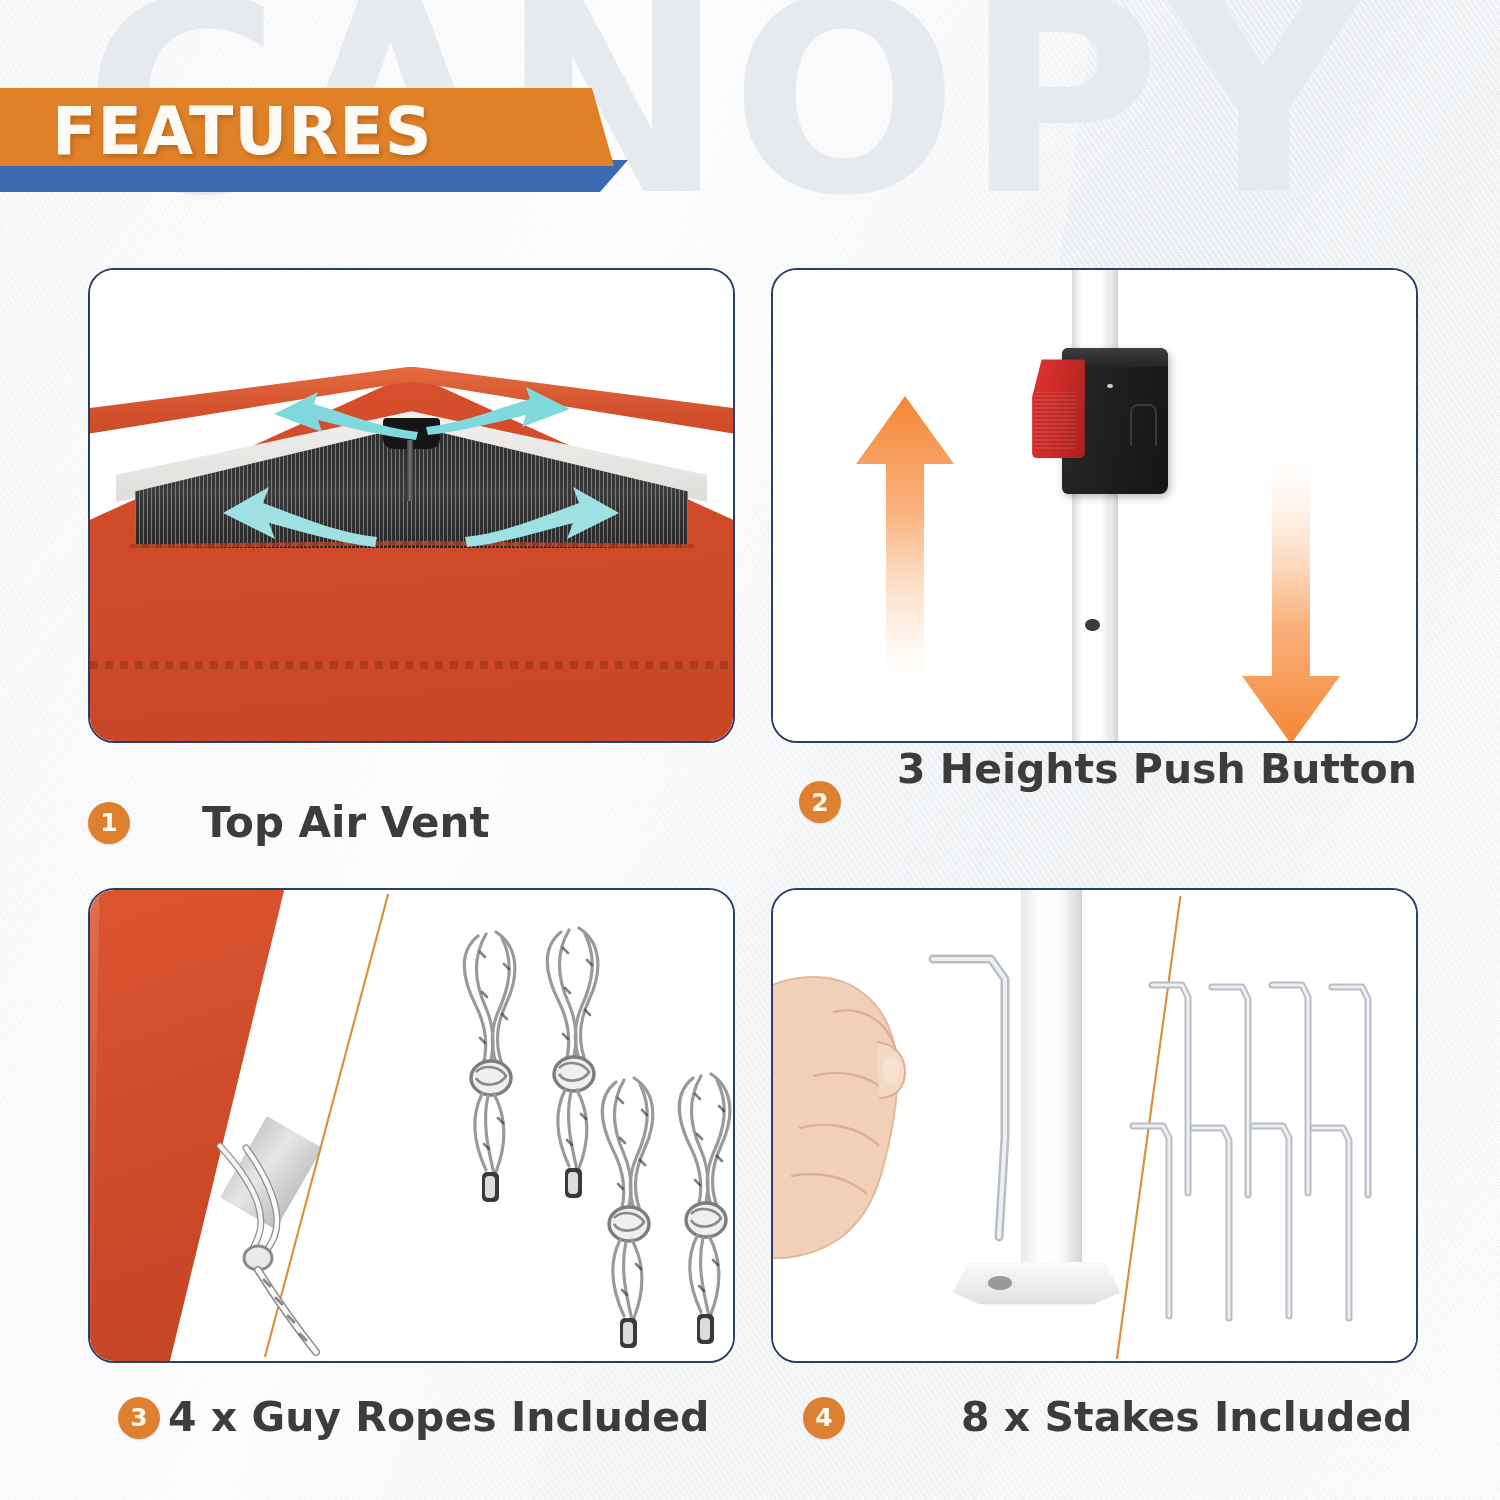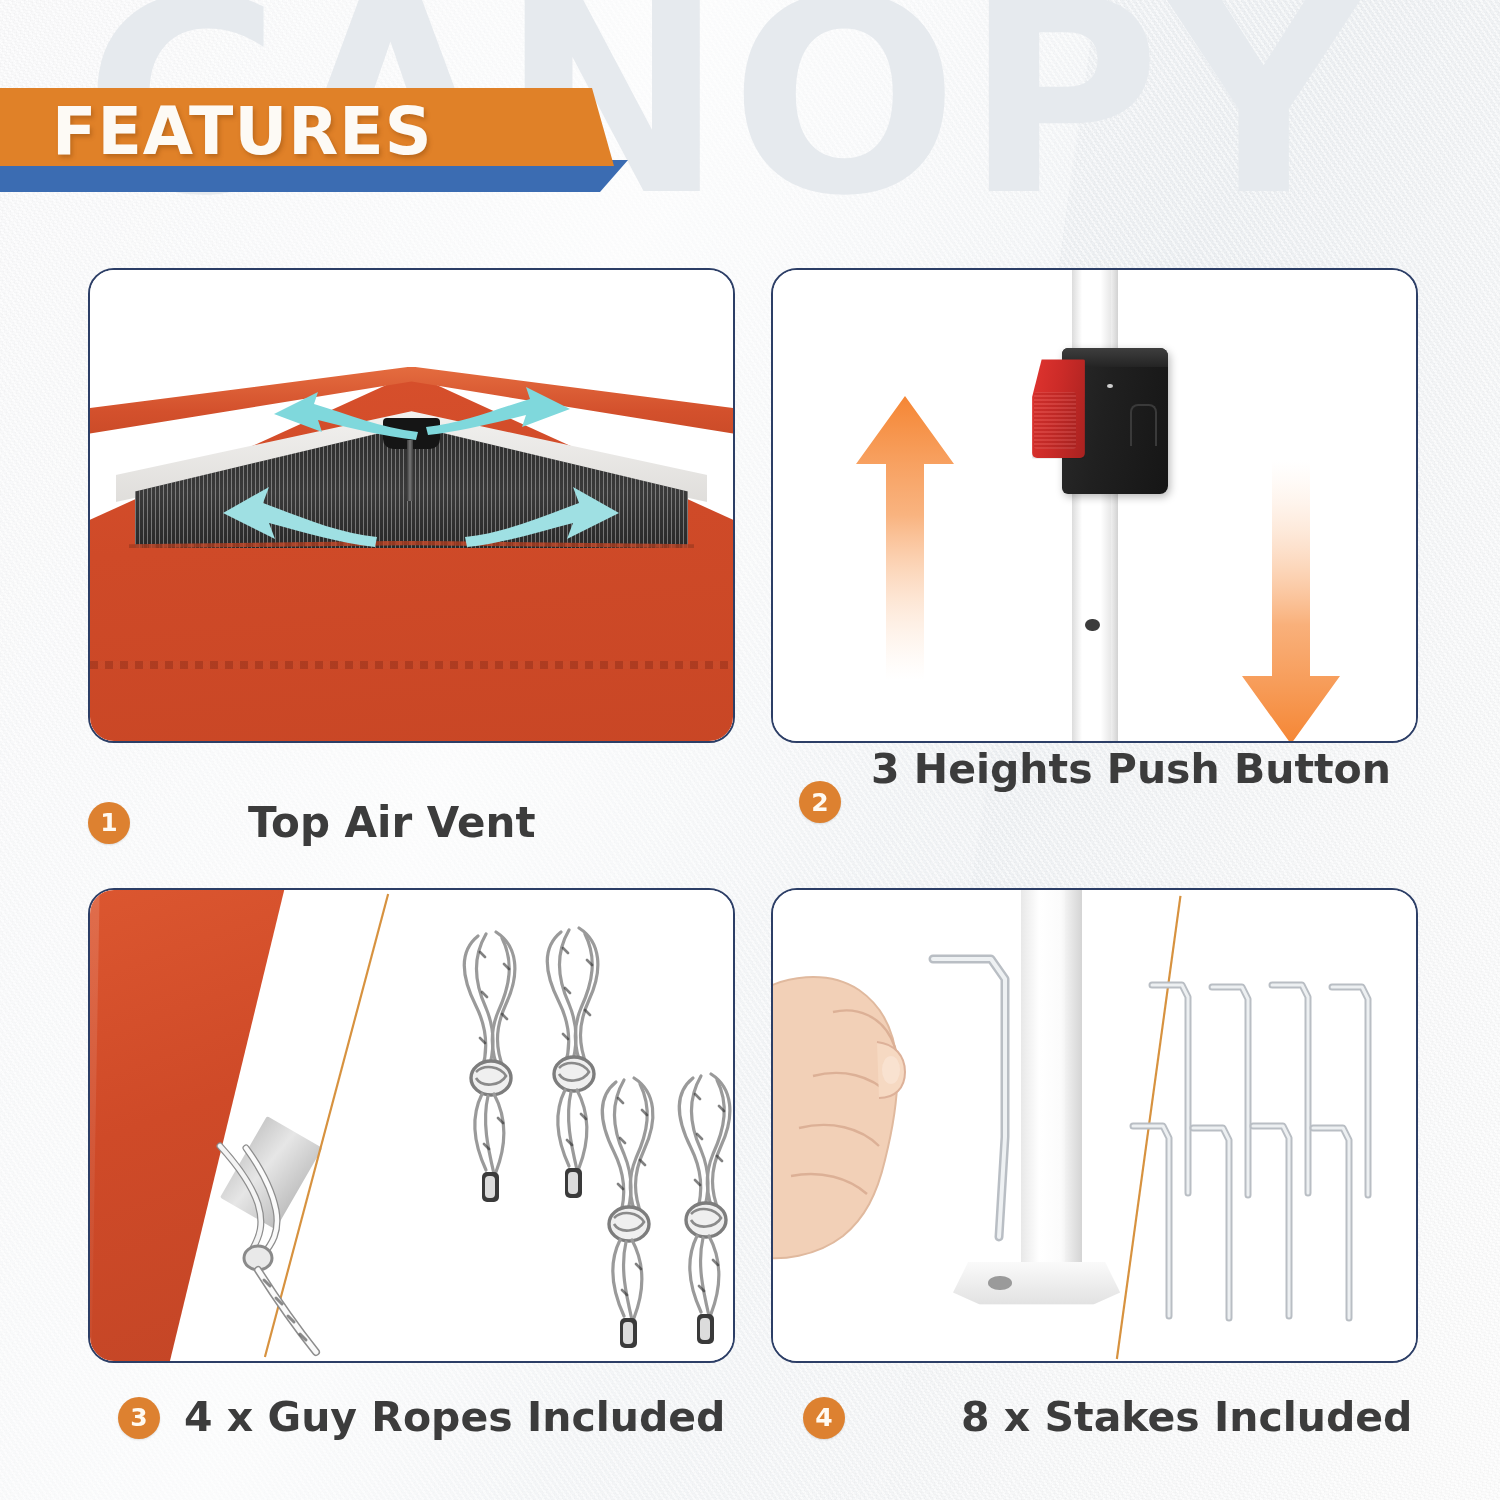--- a/index.html
+++ b/index.html
@@ -79,25 +79,25 @@
     display:flex;align-items:center;justify-content:center;
     font-size:25px;font-weight:bold;flex:0 0 auto;
     font-family:"DejaVu Sans","Liberation Sans",sans-serif;
     box-shadow:0 1px 2px rgba(0,0,0,.12);
   }
   .cap-text{
     color:#3c3c3c;font-size:41px;font-weight:bold;line-height:1.12;
     font-family:"DejaVu Sans","Liberation Sans",sans-serif;
     text-align:center;
   }
-  .cap1 .cap-text{margin-left:118px;font-size:42px;}
+  .cap1 .cap-text{margin-left:72px;font-size:42px;}
   .cap2{align-items:flex-start;padding-top:4px;}
-  .cap2 .cap-text{margin-left:30px;width:520px;text-align:center;}
+  .cap2 .cap-text{margin-left:56px;width:520px;text-align:center;}
   .cap2 .badge{margin-top:34px;margin-left:28px;}
-  .cap3 .cap-text{margin-left:24px;}
+  .cap3 .cap-text{margin-left:8px;}
   .cap3{padding-left:30px;}
   .cap4{padding-left:32px;}
   .cap4 .cap-text{margin-left:116px;}
 
   
   .p1-bg{position:absolute;inset:0;background:#fff;}
   .p1-canopy{
     position:absolute;left:-8%;top:22%;width:116%;height:100%;
     background:linear-gradient(175deg,#d8502c 0%,#cf4a28 35%,#c64524 100%);
     clip-path:polygon(50% 0%, 100% 36%, 100% 100%, 0 100%, 0 36%);

